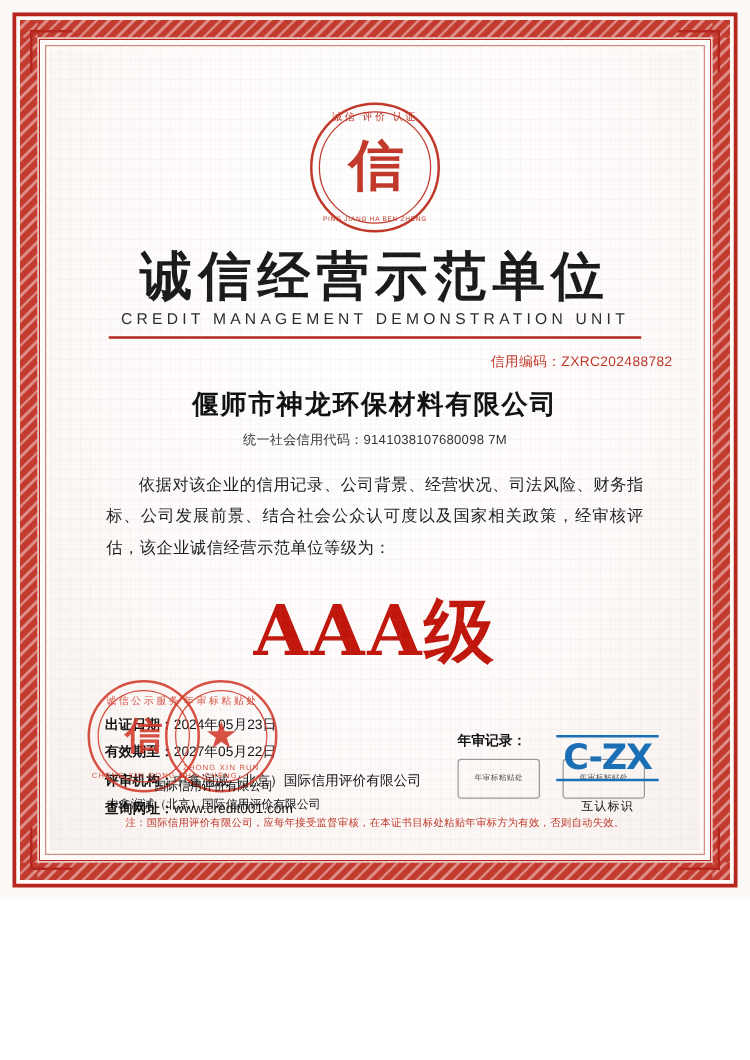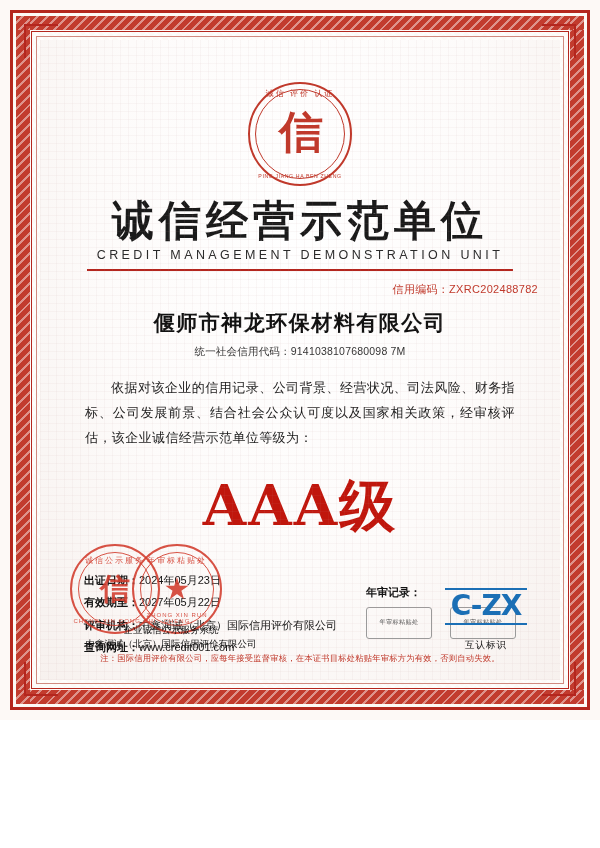--- a/index.html
+++ b/index.html
@@ -454,21 +454,21 @@
           <div class="center">信</div>
           <div class="bottom-arc">CHENG XIN GONG SHI</div>
         </div>
         <div class="seal seal-b">
           <div class="inner"></div>
           <div class="top-arc">年审标粘贴处</div>
           <div class="star">★</div>
           <div class="bottom-arc">ZHONG XIN RUN CHENG</div>
         </div>
         <div class="seal-caption">
-          <div>企业诚信公示服务系统</div>
+          <div>国际信用评价有限公司</div>
           <div>中鑫润诚（北京）国际信用评价有限公司</div>
         </div>
       </div>
 
       <div class="mark-group">
         <div class="mark-logo">C-ZX</div>
         <div class="mark-caption">互认标识</div>
       </div>
 
 

